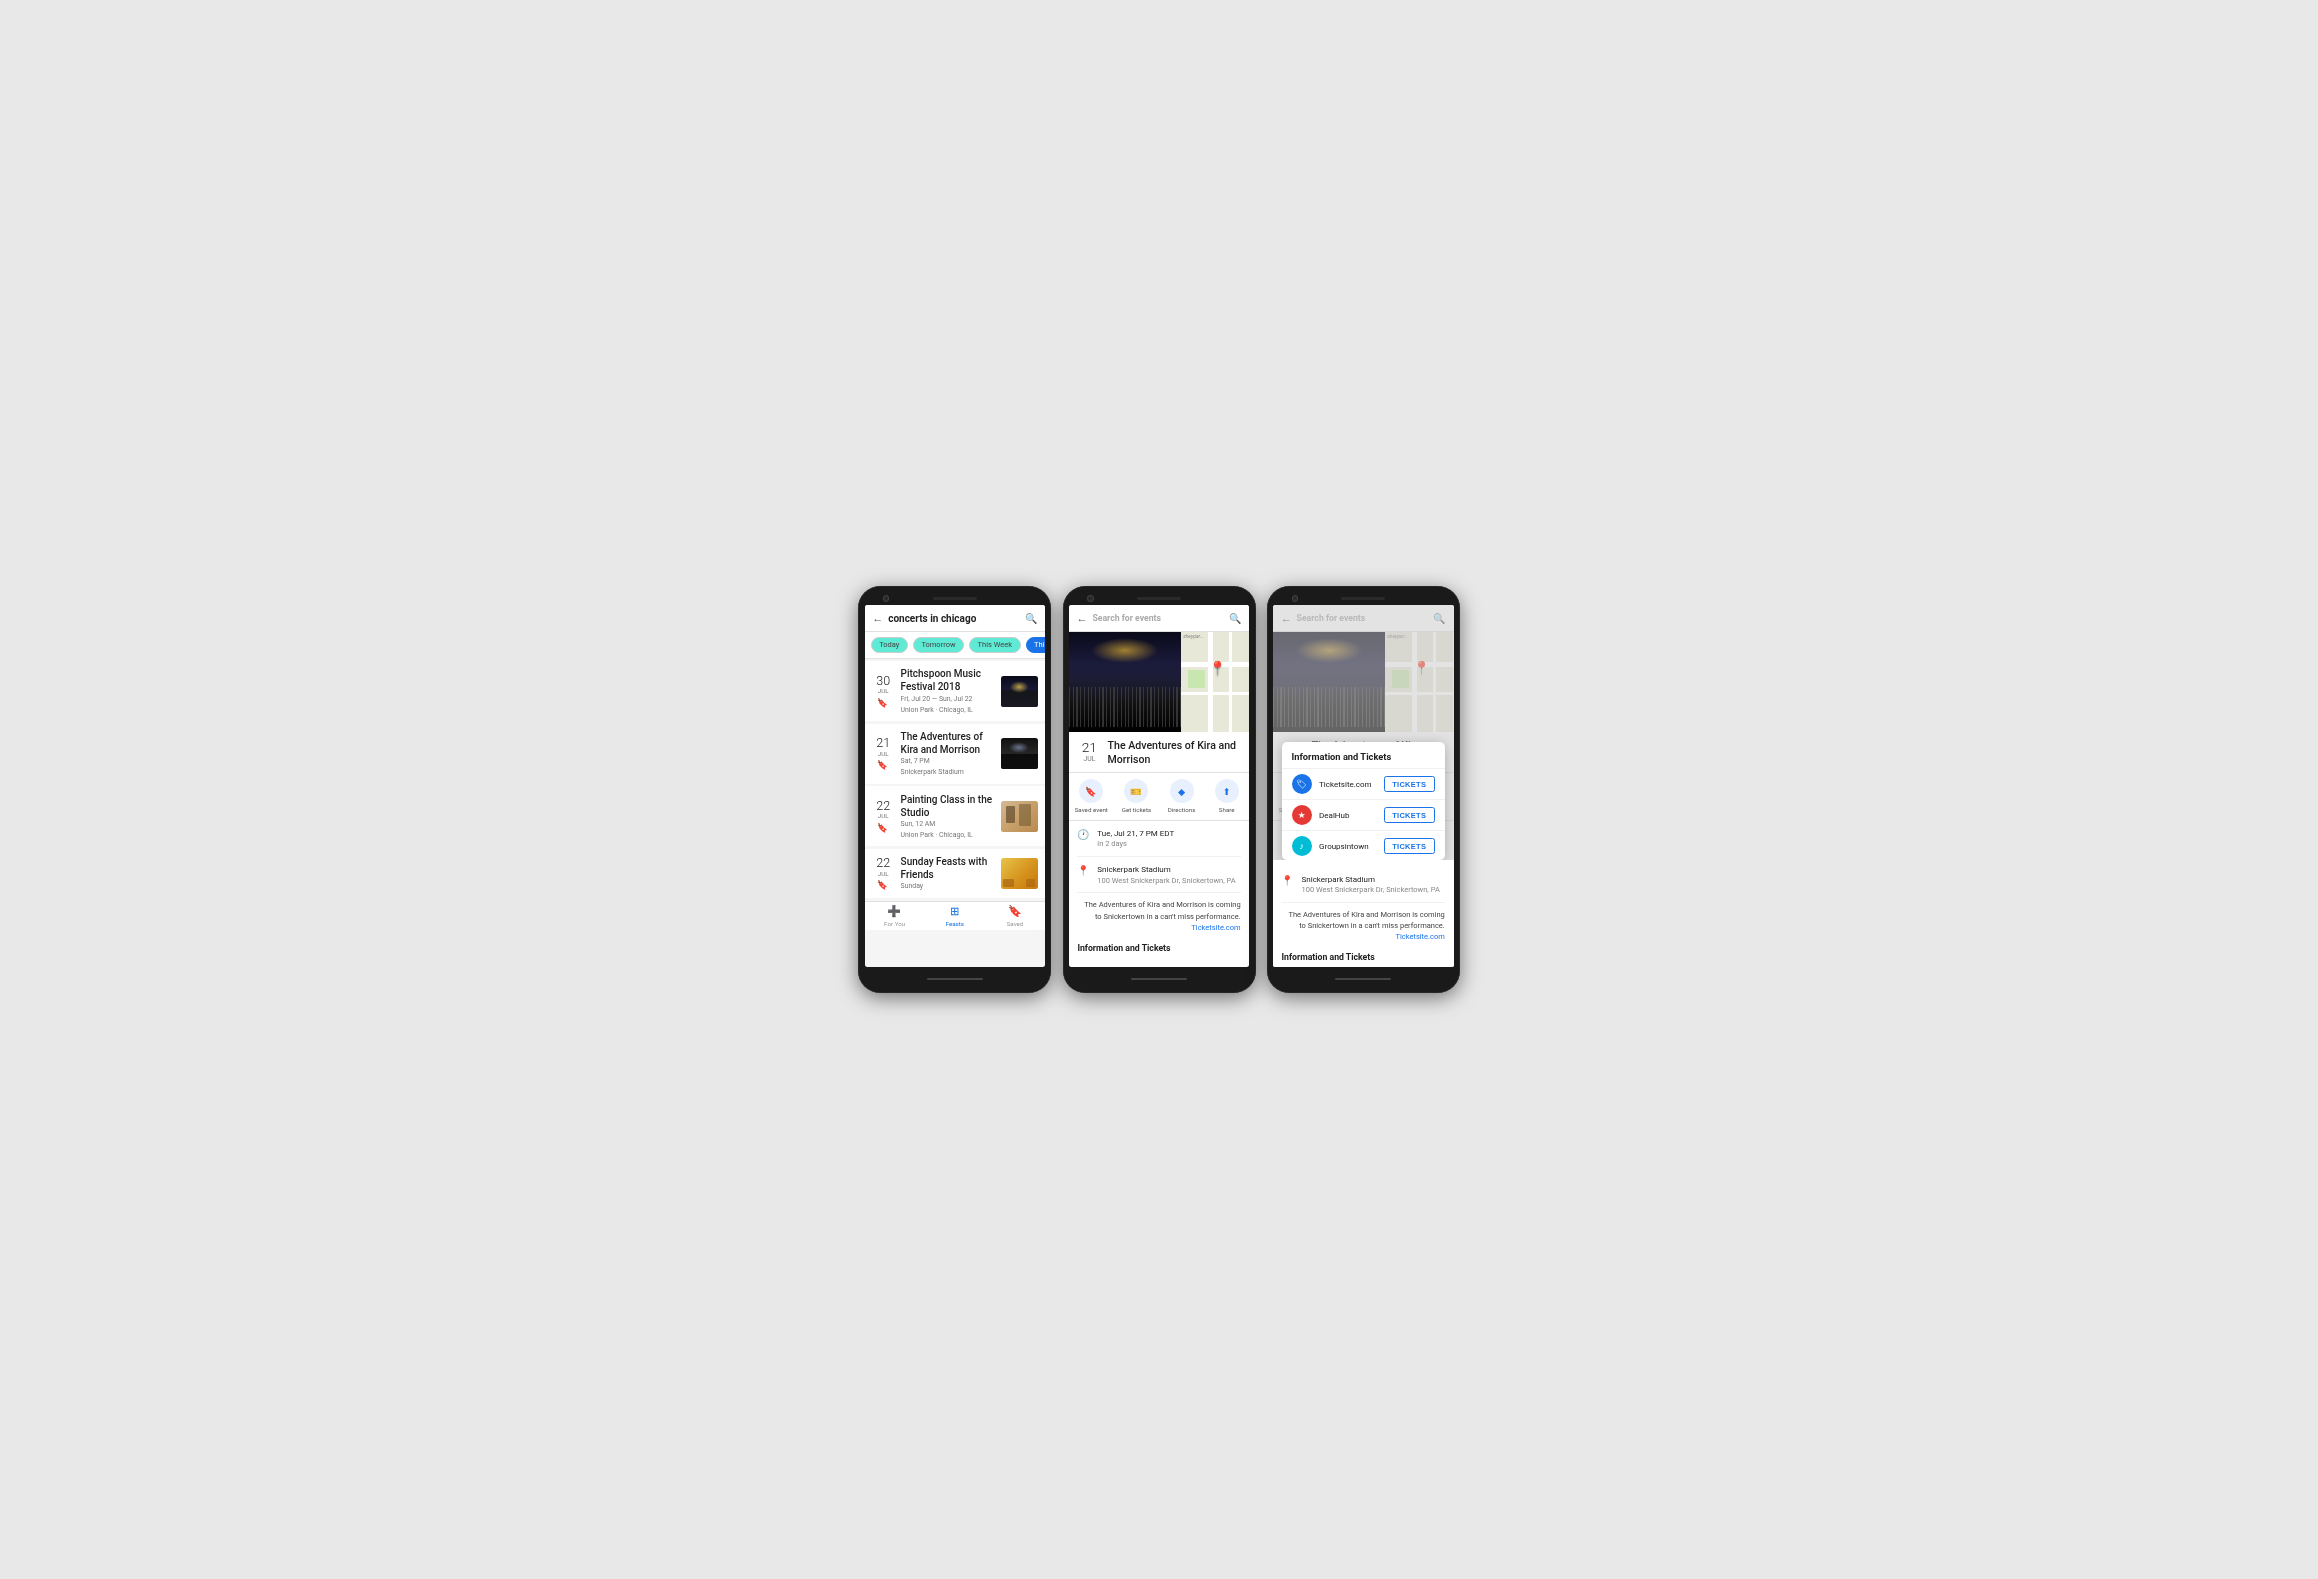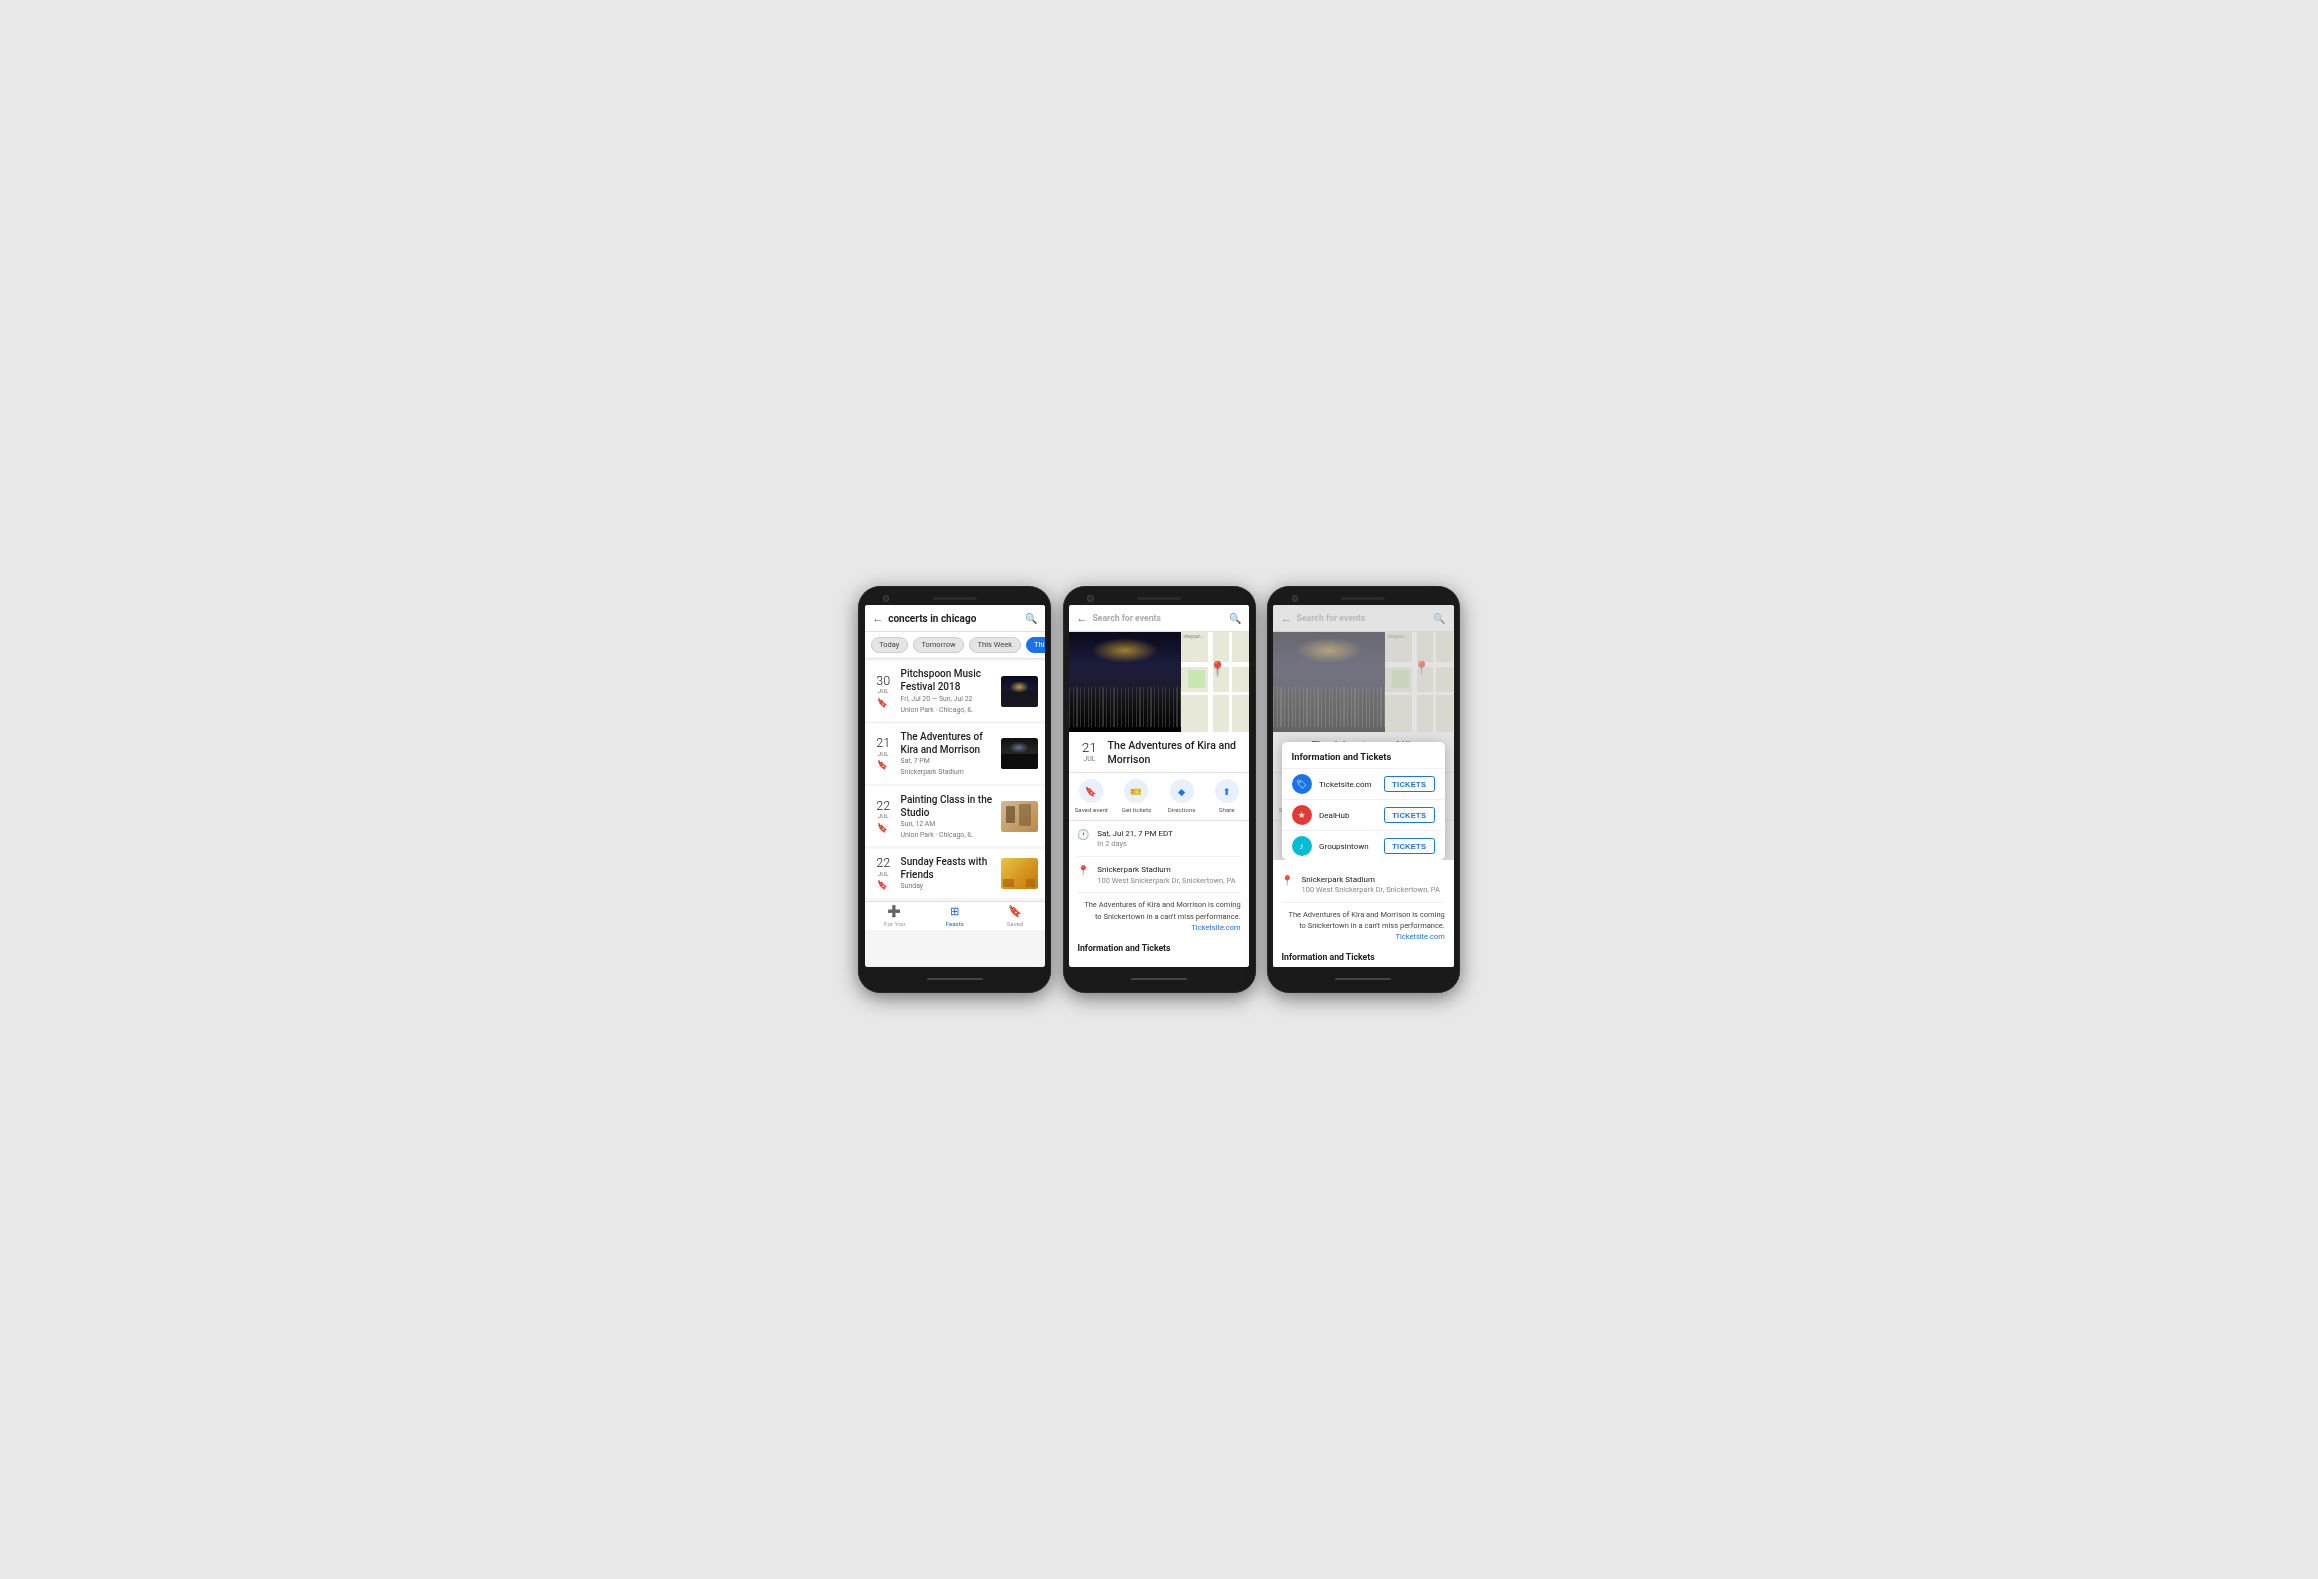--- a/index.html
+++ b/index.html
@@ -98,21 +98,21 @@
       overflow-x: auto;
     }
     .chip {
       border: 0.6px solid #ccc;
       border-radius: 12.5px;
       padding: 2.5px 7.5px;
       font-size: 7.5px;
       color: #444;
       white-space: nowrap;
       cursor: pointer;
-      background: #e5e5e5;
+      background: #5eead4;
     }
     .chip.active {
       background: #1a73e8;
       color: #fff;
       border-color: #1a73e8;
     }
 
     
     .event-list {
       background: #f5f5f5;
@@ -601,21 +601,21 @@
           <span style="color:#1a73e8;font-size:9.3px;">⬆</span>
         </div>
         <span class="action-btn-label">Share</span>
       </div>
     </div>
 
     <div class="detail-section">
       <div class="detail-row">
         <span class="detail-icon">🕐</span>
         <div>
-          <div class="detail-text-main">Sat, Jul 21, 7 PM EDT</div>
+          <div class="detail-text-main">Tue, Jul 21, 7 PM EDT</div>
           <div class="detail-text-sub">in 2 days</div>
         </div>
       </div>
       <div class="detail-row">
         <span class="detail-icon">📍</span>
         <div>
           <div class="detail-text-main">Snickerpark Stadium</div>
           <div class="detail-text-sub">100 West Snickerpark Dr, Snickertown, PA</div>
         </div>
       </div>

